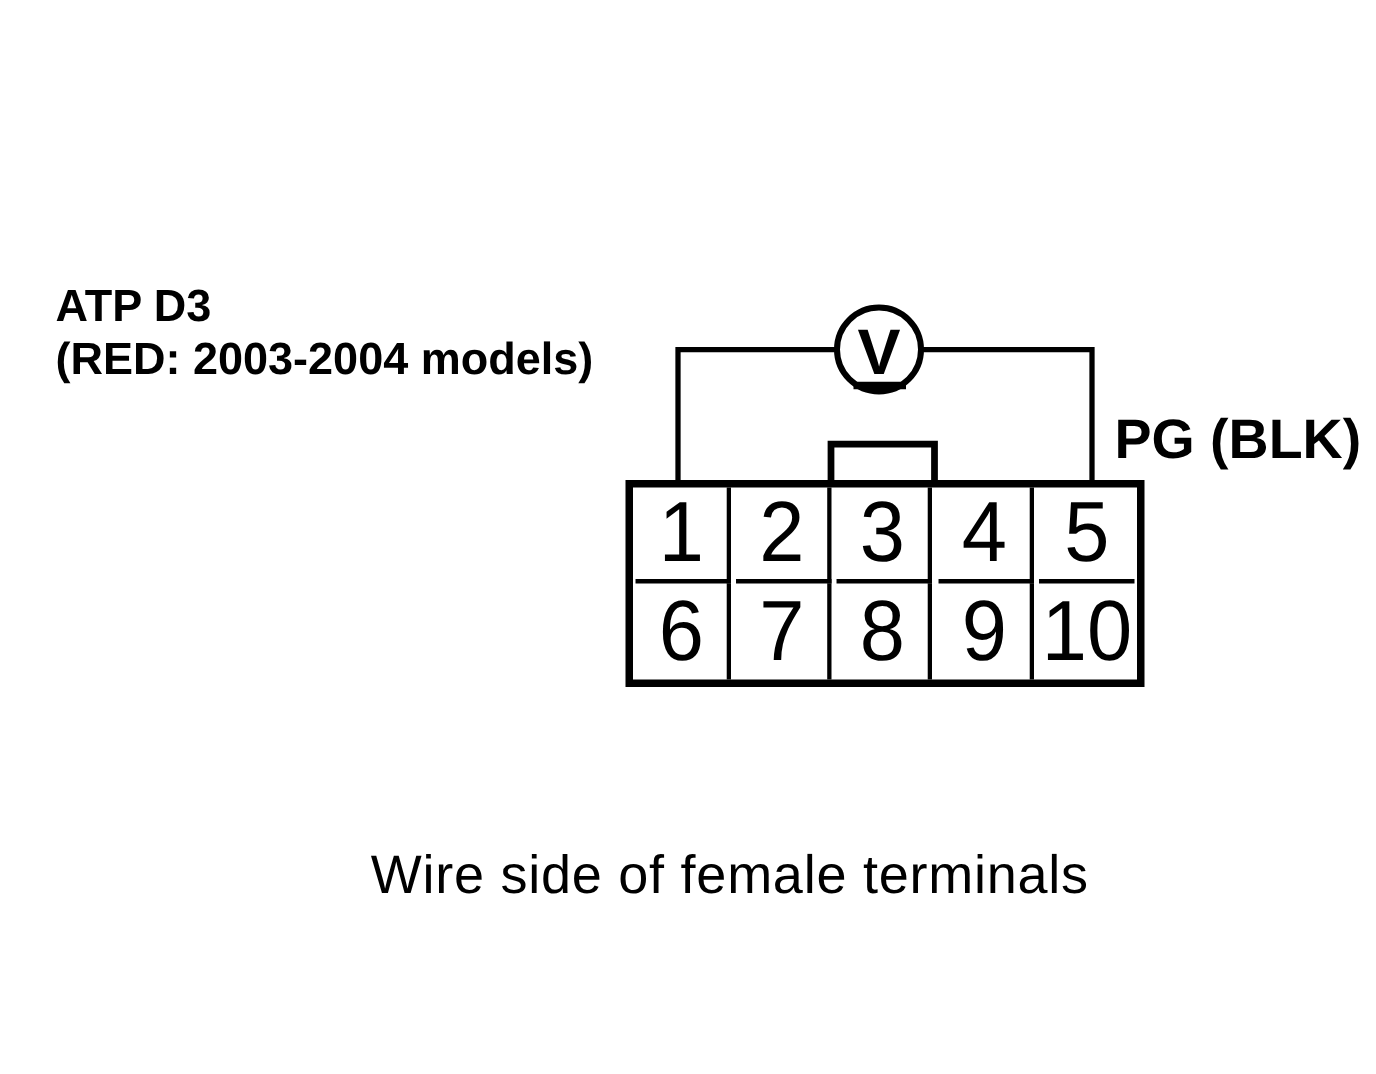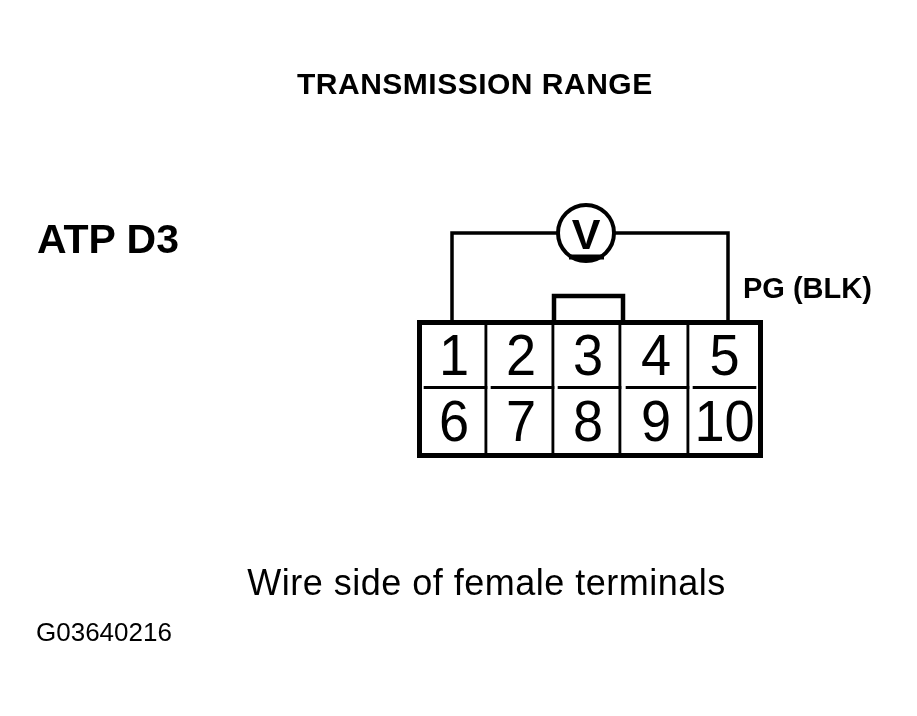--- a/index.html
+++ b/index.html
@@ -22,31 +22,31 @@
     top: 66px;
     font-size: 30px;
     font-weight: bold;
     line-height: 35px;
     letter-spacing: 0.5px;
     white-space: nowrap;
   }
   .atp-label {
     position: absolute;
     left: 37px;
-    top: 222px;
-    font-size: 41px;
+    top: 188px;
+    font-size: 30px;
     font-weight: bold;
     line-height: 34.5px;
     white-space: nowrap;
   }
   .pg-label {
     position: absolute;
     left: 743px;
     top: 272px;
-    font-size: 29px;
+    font-size: 37px;
     font-weight: bold;
     white-space: nowrap;
   }
   .circuit-svg {
     position: absolute;
     left: 0;
     top: 0;
     width: 917px;
     height: 716px;
   }
@@ -100,25 +100,25 @@
     font-weight: bold;
     font-size: 43px;
   }
 </style>
 </head>
 <body>
 
 <div class="page">
 
   <div class="title">
-    <div>TRANSMISSION RANGE</div>
   </div>
 
   <div class="atp-label">
     <div>ATP D3</div>
+    <div>(RED: 2003-2004 models)</div>
   </div>
 
   <div class="pg-label">PG (BLK)</div>
 
   <svg class="circuit-svg" viewBox="0 0 917 716" xmlns="http://www.w3.org/2000/svg">
 
     <path d="M 558 233 L 452 233 L 452 322" fill="none" stroke="#000000" stroke-width="3.5"></path>
 
     <path d="M 614 233 L 728 233 L 728 322" fill="none" stroke="#000000" stroke-width="3.5"></path>
 
@@ -139,15 +139,14 @@
     <div class="terminal-cell last-col">5</div>
     <div class="terminal-cell bottom-row">6</div>
     <div class="terminal-cell bottom-row">7</div>
     <div class="terminal-cell bottom-row">8</div>
     <div class="terminal-cell bottom-row">9</div>
     <div class="terminal-cell bottom-row last-col">10</div>
   </div>
 
   <div class="caption">Wire side of female terminals</div>
 
-  <div class="figure-id">G03640216</div>
 
 </div>
 
 </body></html>

